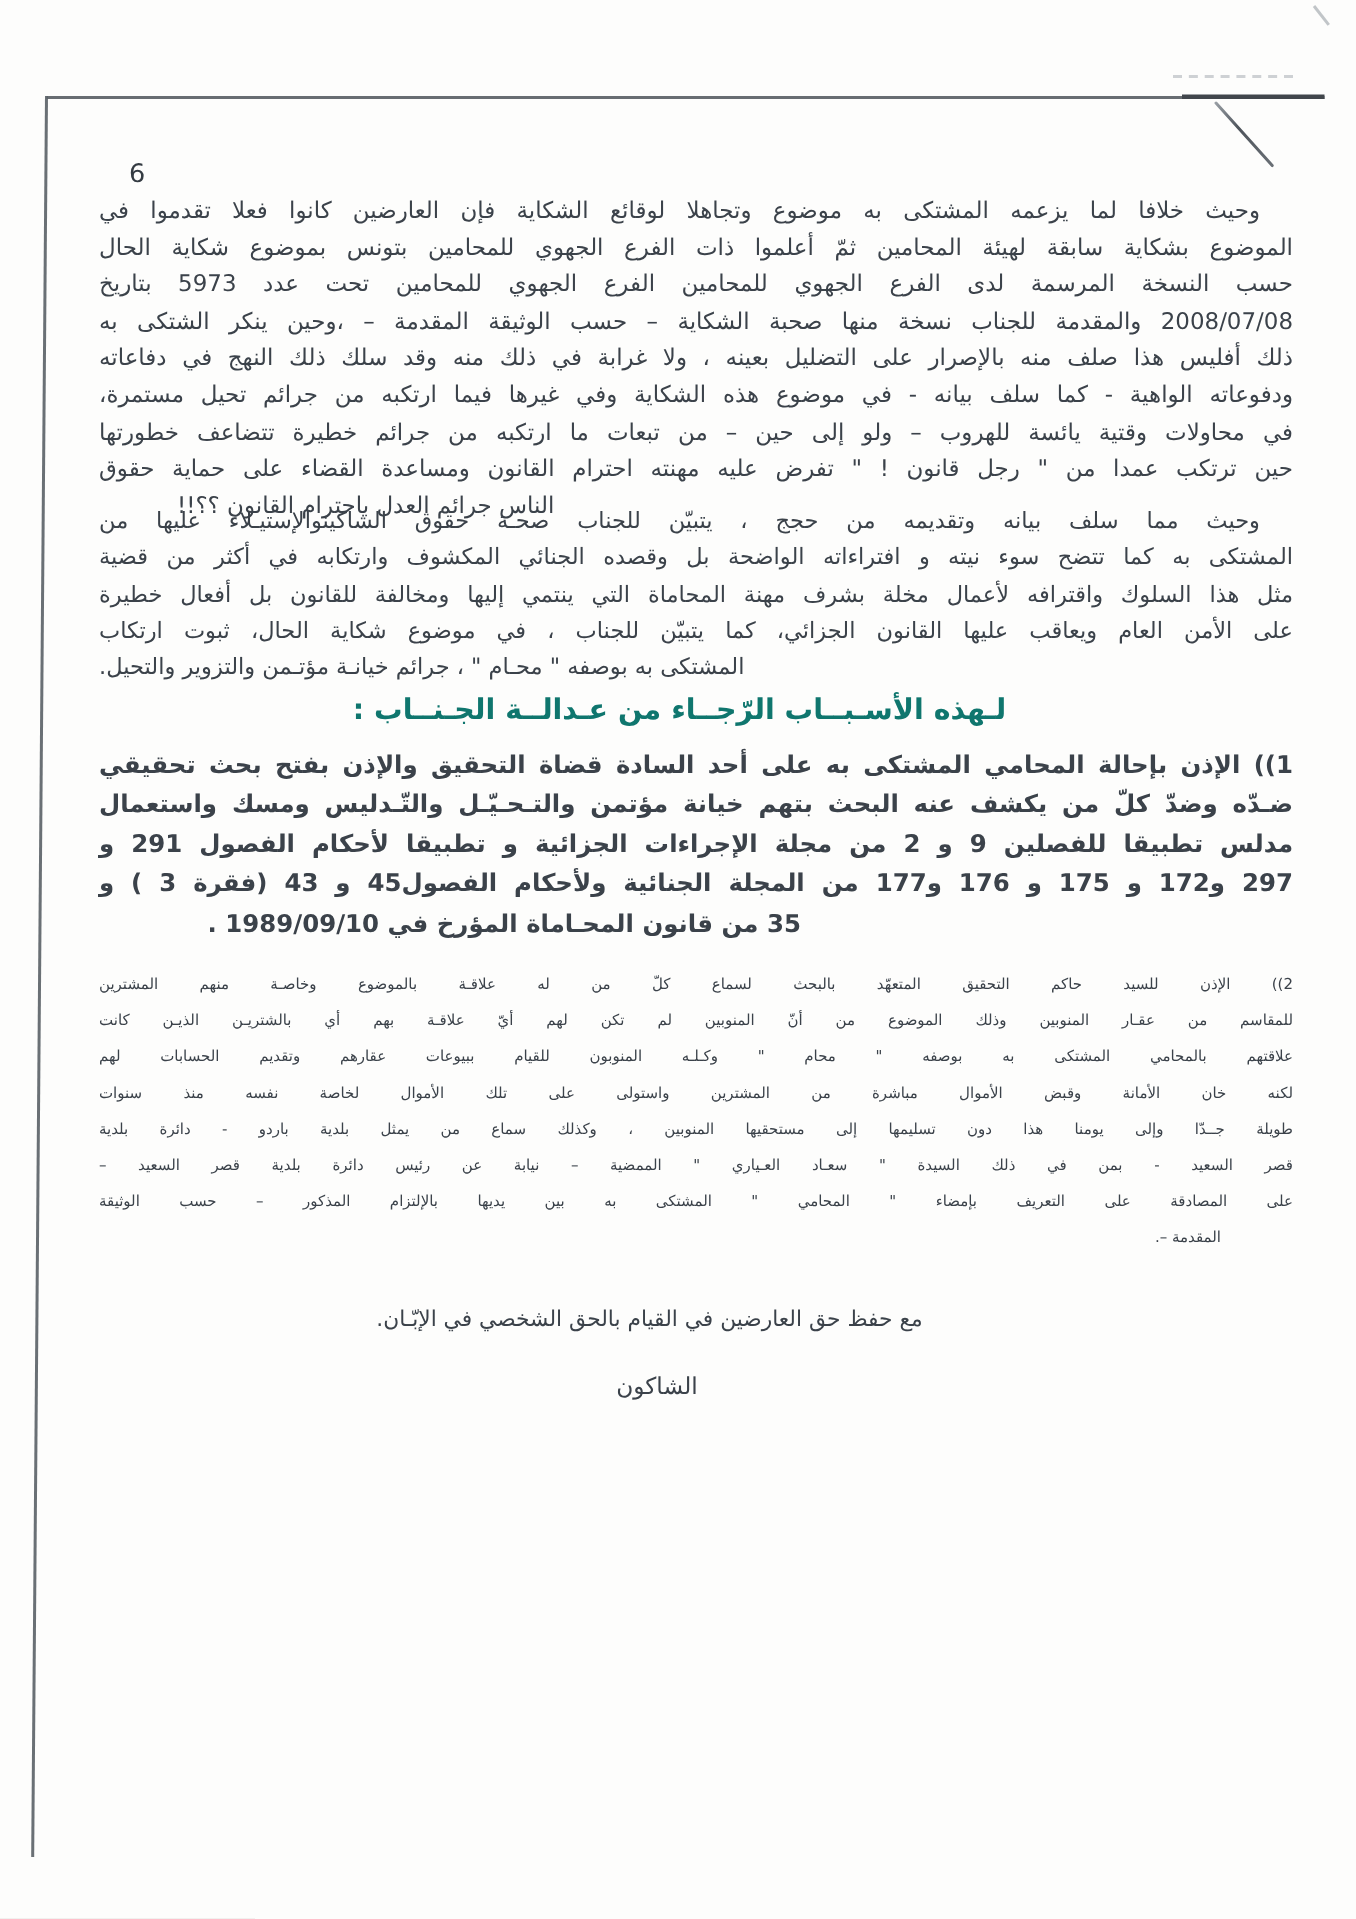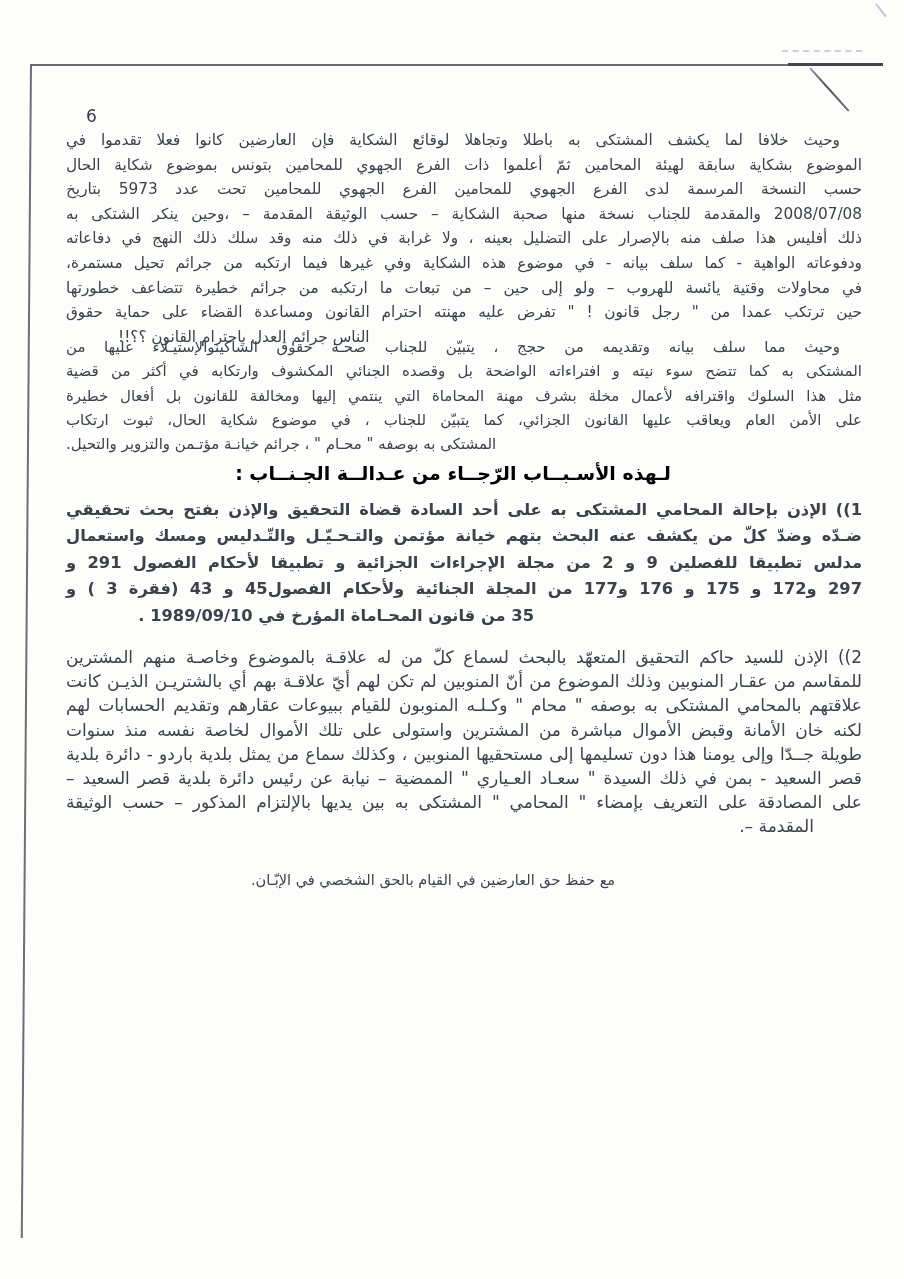--- a/index.html
+++ b/index.html
@@ -45,24 +45,24 @@
   
   .txt { position: absolute; left: 66px; right: 42px; direction: rtl; }
   .page-num {
     position: absolute; left: 86px; top: 106px;
     font-size: 17px; direction: ltr; color: #343b42;
   }
   .para1 { top: 128px; font-size: 15.3px; line-height: 24.6px; }
   .para2 { top: 335px; font-size: 15px; line-height: 24.3px; }
   .heading-blk {
     top: 462px; text-align: center; padding-right: 22px;
-    font-size: 19px; font-weight: bold; color: #000000;
+    font-size: 19px; font-weight: bold; color: #0f766e;
   }
   .item1 { top: 497px; font-size: 16.3px; line-height: 26.4px; font-weight: bold; }
-  .item2 { top: 645px; font-size: 17px; line-height: 24.2px; }
+  .item2 { top: 645px; font-size: 10px; line-height: 24.2px; }
   .closing-blk { top: 872px; text-align: center; padding-right: 62px; font-size: 14.5px; }
   .signature-blk { top: 915px; text-align: center; padding-right: 52px; font-size: 15.5px; }
 
   .l { text-align: justify; text-align-last: justify; }
   .l-indent { text-indent: 22px; }
   .l-endleft { text-align: justify; text-align-last: left; }
   .l-endleft-pad { text-align: justify; text-align-last: left; padding-left: 52px; }
   .i1-last { text-align: justify; text-align-last: right; padding-right: 328px; }
   .i2-last { text-align: justify; text-align-last: right; padding-right: 48px; }
 </style>
@@ -74,21 +74,21 @@
   <div class="scan-h"></div>
   <div class="scan-h-dark"></div>
   <div class="scan-v"></div>
   <div class="pen-stroke"></div>
   <div class="corner-tick"></div>
   <div class="faint-dashes"></div>
 
   <div class="page-num">6</div>
 
   <div class="txt para1">
-    <div class="l l-indent">وحيث خلافا لما يكشف المشتكى به باطلا وتجاهلا لوقائع الشكاية فإن العارضين كانوا فعلا تقدموا في</div>
+    <div class="l l-indent">وحيث خلافا لما يزعمه المشتكى به موضوع وتجاهلا لوقائع الشكاية فإن العارضين كانوا فعلا تقدموا في</div>
     <div class="l">الموضوع بشكاية سابقة لهيئة المحامين ثمّ أعلموا ذات الفرع الجهوي للمحامين بتونس بموضوع شكاية الحال</div>
     <div class="l">حسب النسخة المرسمة لدى الفرع الجهوي للمحامين الفرع الجهوي للمحامين تحت عدد 5973 بتاريخ</div>
     <div class="l">2008/07/08 والمقدمة للجناب نسخة منها صحبة الشكاية – حسب الوثيقة المقدمة – ،وحين ينكر الشتكى به</div>
     <div class="l">ذلك أفليس هذا صلف منه بالإصرار على التضليل بعينه ، ولا غرابة في ذلك منه وقد سلك ذلك النهج في دفاعاته</div>
     <div class="l">ودفوعاته الواهية - كما سلف بيانه - في موضوع هذه الشكاية وفي غيرها فيما ارتكبه من جرائم تحيل مستمرة،</div>
     <div class="l">في محاولات وقتية يائسة للهروب – ولو إلى حين – من تبعات ما ارتكبه من جرائم خطيرة تتضاعف خطورتها</div>
     <div class="l">حين ترتكب عمدا من " رجل قانون ! " تفرض عليه مهنته احترام القانون ومساعدة القضاء على حماية حقوق</div>
     <div class="l-endleft-pad">الناس جرائم العدل باحترام القانون  ؟؟!!</div>
   </div>
 
@@ -116,14 +116,15 @@
     <div class="l">علاقتهم بالمحامي المشتكى به بوصفه " محام " وكـلـه المنوبون للقيام ببيوعات عقارهم وتقديم الحسابات لهم</div>
     <div class="l">لكنه خان الأمانة وقبض الأموال مباشرة من المشترين  واستولى على تلك الأموال  لخاصة نفسه منذ سنوات</div>
     <div class="l">طويلة جــدّا وإلى يومنا هذا دون تسليمها إلى مستحقيها المنوبين ، وكذلك سماع من يمثل بلدية باردو - دائرة بلدية</div>
     <div class="l">قصر السعيد - بمن في ذلك السيدة " سعـاد العـياري "  الممضية – نيابة عن رئيس دائرة بلدية قصر السعيد –</div>
     <div class="l">على  المصادقة على التعريف بإمضاء  " المحامي " المشتكى به بين يديها  بالإلتزام المذكور – حسب الوثيقة</div>
     <div class="i2-last">المقدمة –.</div>
   </div>
 
   <div class="txt closing-blk">مع حفظ حق العارضين في القيام بالحق الشخصي في الإبّـان.</div>
 
+  <div class="txt signature-blk">الشاكون</div>
 
 </div>
 
 </body></html>

